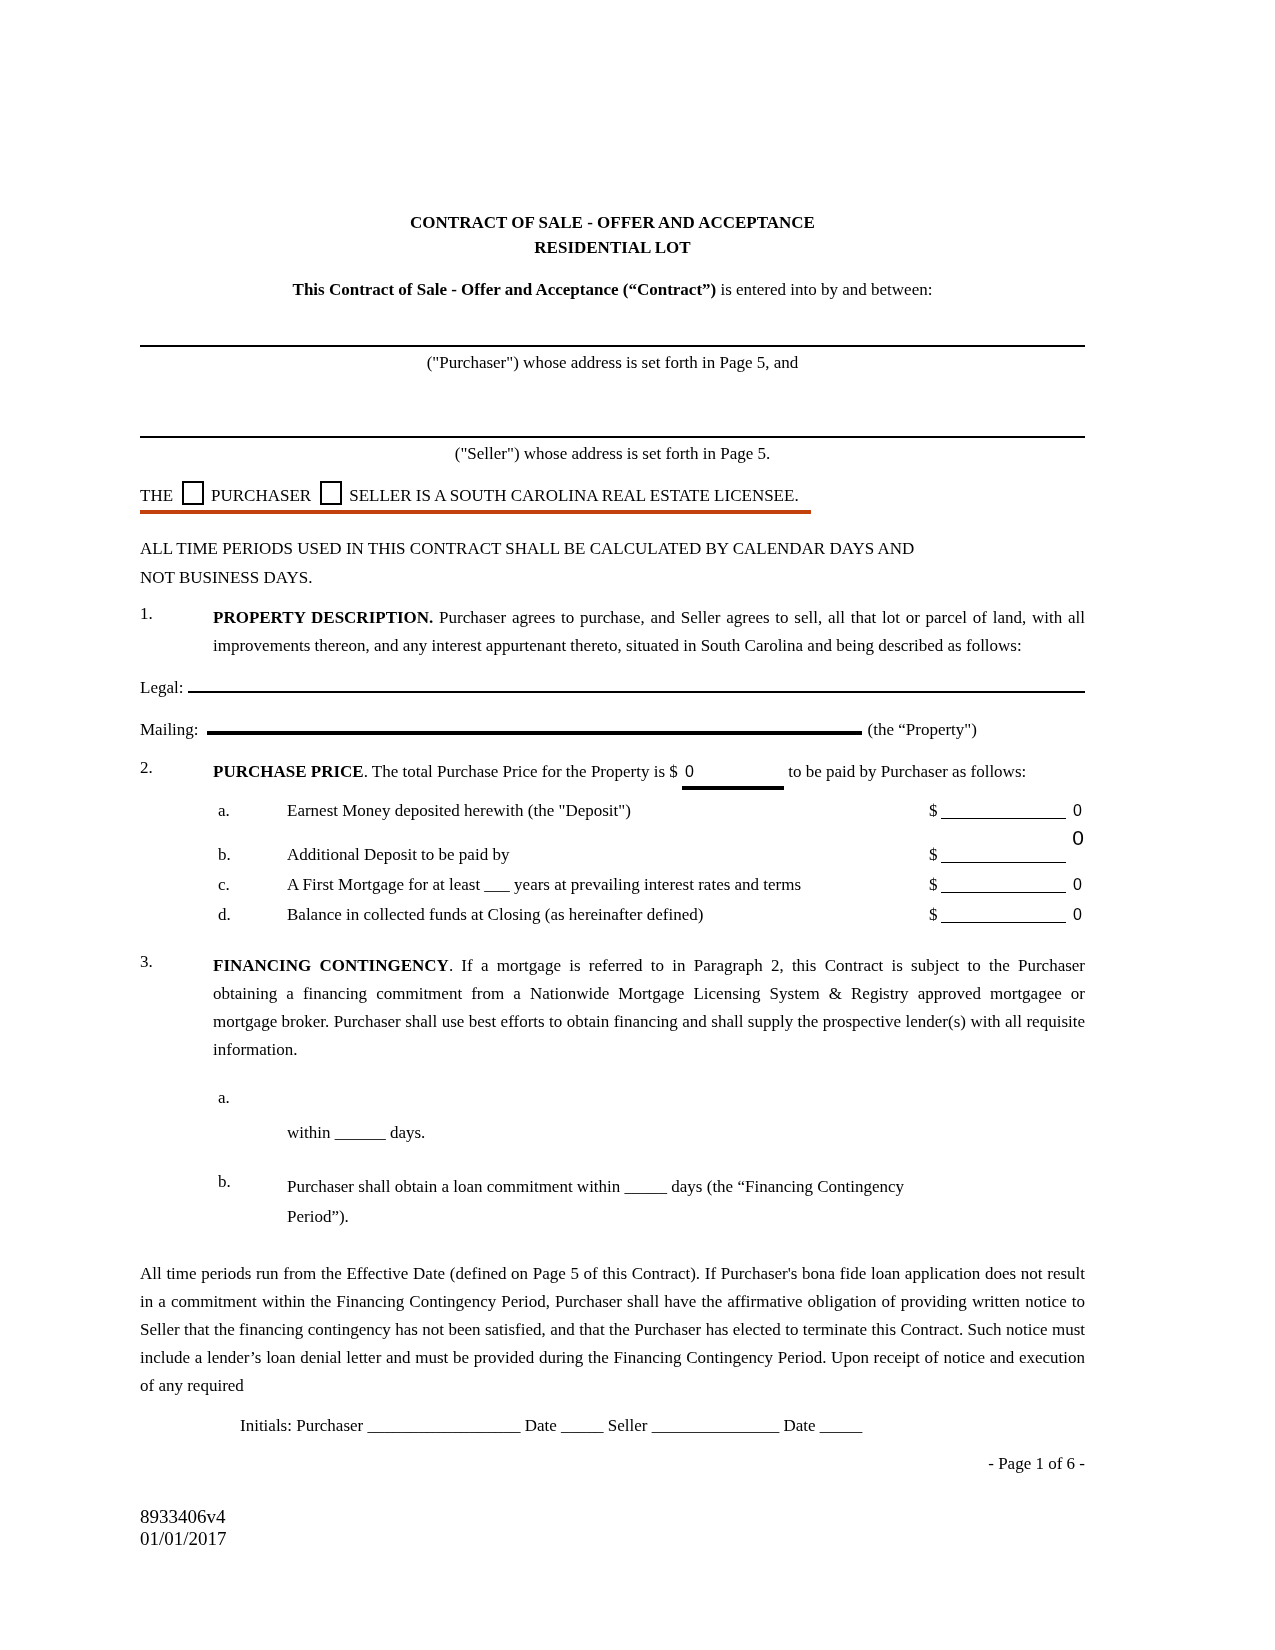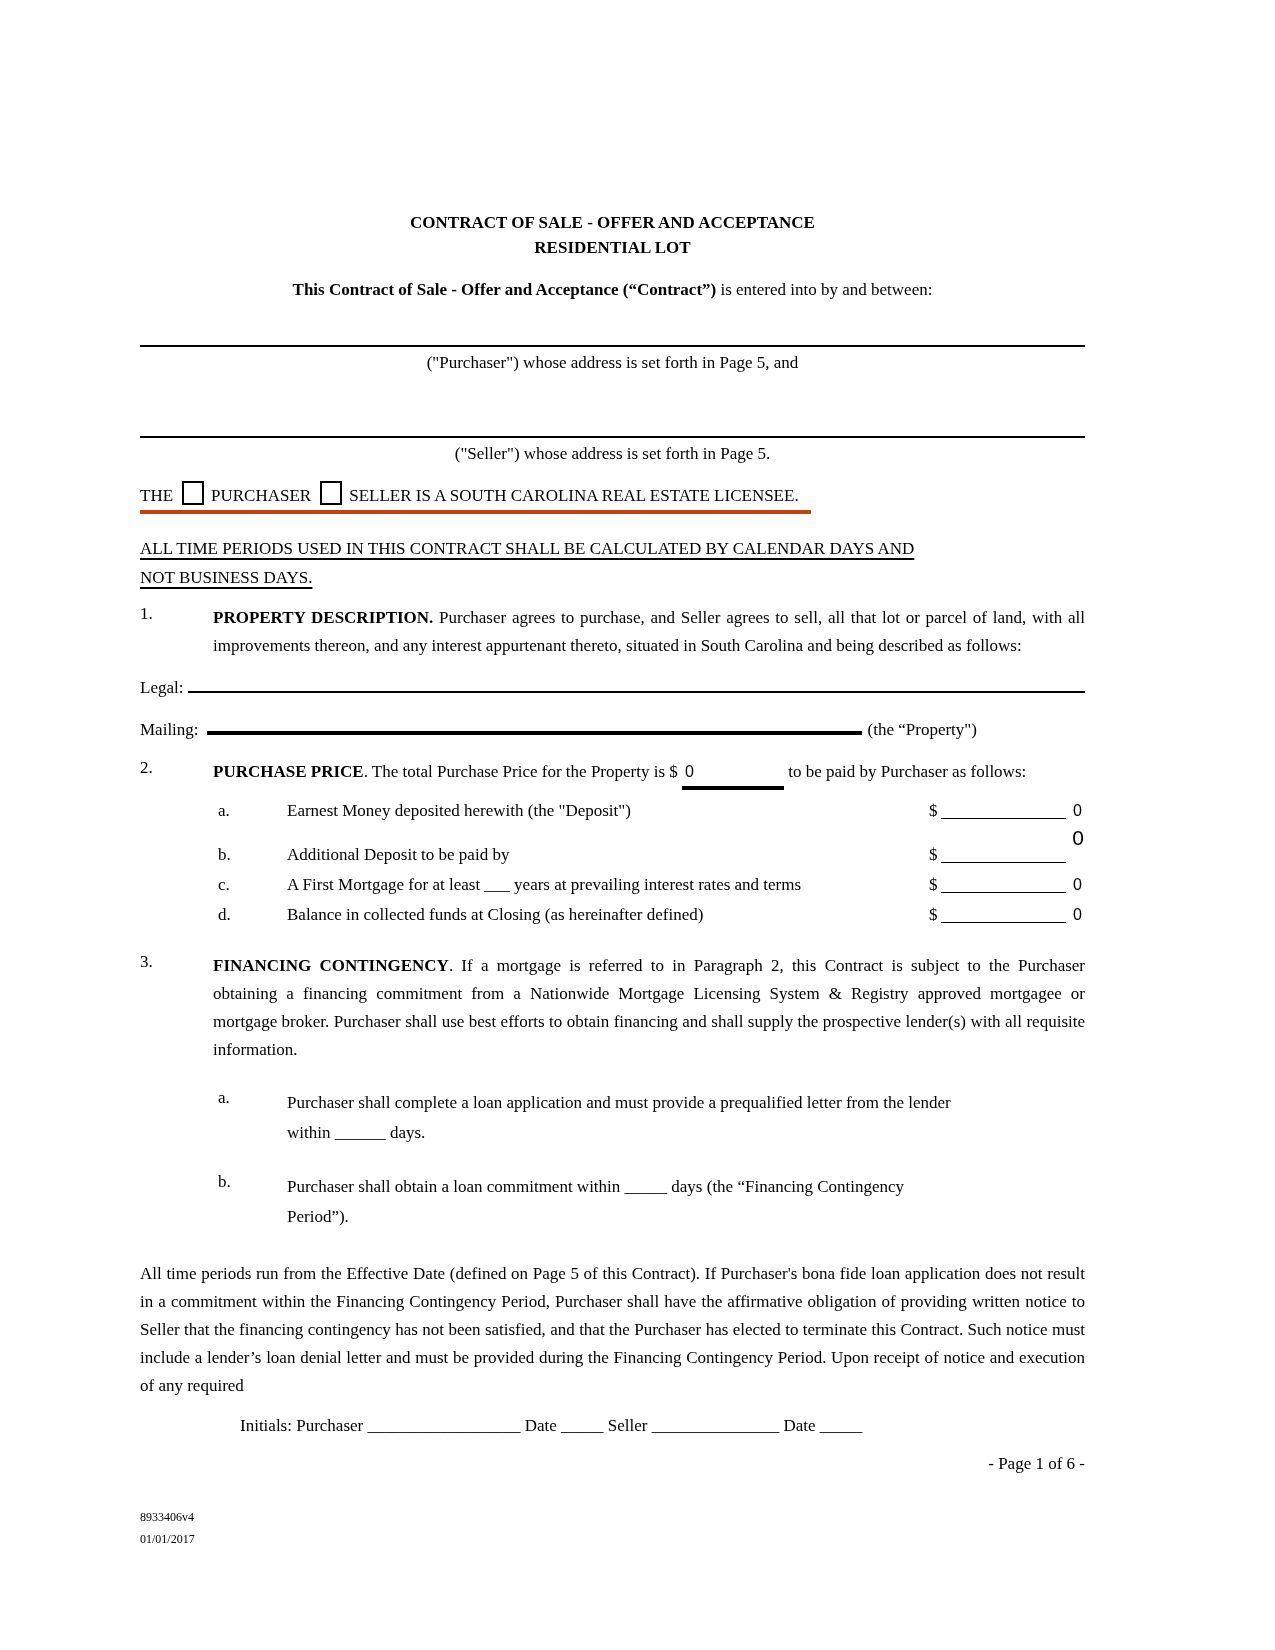--- a/index.html
+++ b/index.html
@@ -37,21 +37,20 @@
     width: 18px;
     height: 20px;
     border: 2px solid #000;
     vertical-align: -4px;
     margin: 0 7px 0 9px;
     background: #fff;
   }
 
   .notice { margin-top: 20px; line-height: 29px; }
   .notice .u {
-    text-decoration: underline;
     text-decoration-thickness: 2px;
     text-underline-offset: 4px;
   }
 
   .section { position: relative; margin-left: 73px; }
   .secnum { position: absolute; left: -73px; top: 0; }
   .secbody { margin: 0; line-height: 28px; }
   .just { text-align: justify; }
   .sec-1 { margin-top: 12px; }
   .sec-2 { margin-top: 18px; }
@@ -102,21 +101,21 @@
   .subtext { margin: 0; line-height: 30px; }
 
   .closing { margin: 28px 0 0 0; line-height: 28px; }
   .initials { margin: 14px 0 0 100px; line-height: 24px; font-family: Liberation Serif, serif; }
   .pagenum { margin: 16px 0 0 0; text-align: right; }
 
   .docfooter {
     position: absolute;
     left: 140px;
     top: 1506px;
-    font-size: 12px;
+    font-size: 19px;
     line-height: 22px;
   }
 </style>
 </head>
 <body>
 
 <div class="page">
 
   <div class="title-block center">
     <div class="title-line">CONTRACT OF SALE - OFFER AND ACCEPTANCE</div>
@@ -210,21 +209,21 @@
   </div>
 
   <div class="section sec-3">
     <span class="secnum">3.</span>
     <p class="secbody just"><b>FINANCING CONTINGENCY</b><span>. If a mortgage is referred to in Paragraph 2, this Contract is subject to the Purchaser obtaining a financing commitment from a Nationwide Mortgage Licensing System &amp; Registry approved mortgagee or mortgage broker. Purchaser shall use best efforts to obtain financing and shall supply the prospective lender(s) with all requisite information.</span></p>
   </div>
 
   <div class="subitem">
     <span class="subletter">a.</span>
     <p class="subtext">
-      <span>Purchaser shall complete a loan application and must provide a prequalified letter from the lender</span><br>
+      <br>
       <span>within ______ days.</span>
     </p>
   </div>
 
   <div class="subitem">
     <span class="subletter">b.</span>
     <p class="subtext">
       <span>Purchaser shall obtain a loan commitment within _____ days (the “Financing Contingency</span><br>
       <span>Period”).</span>
     </p>

